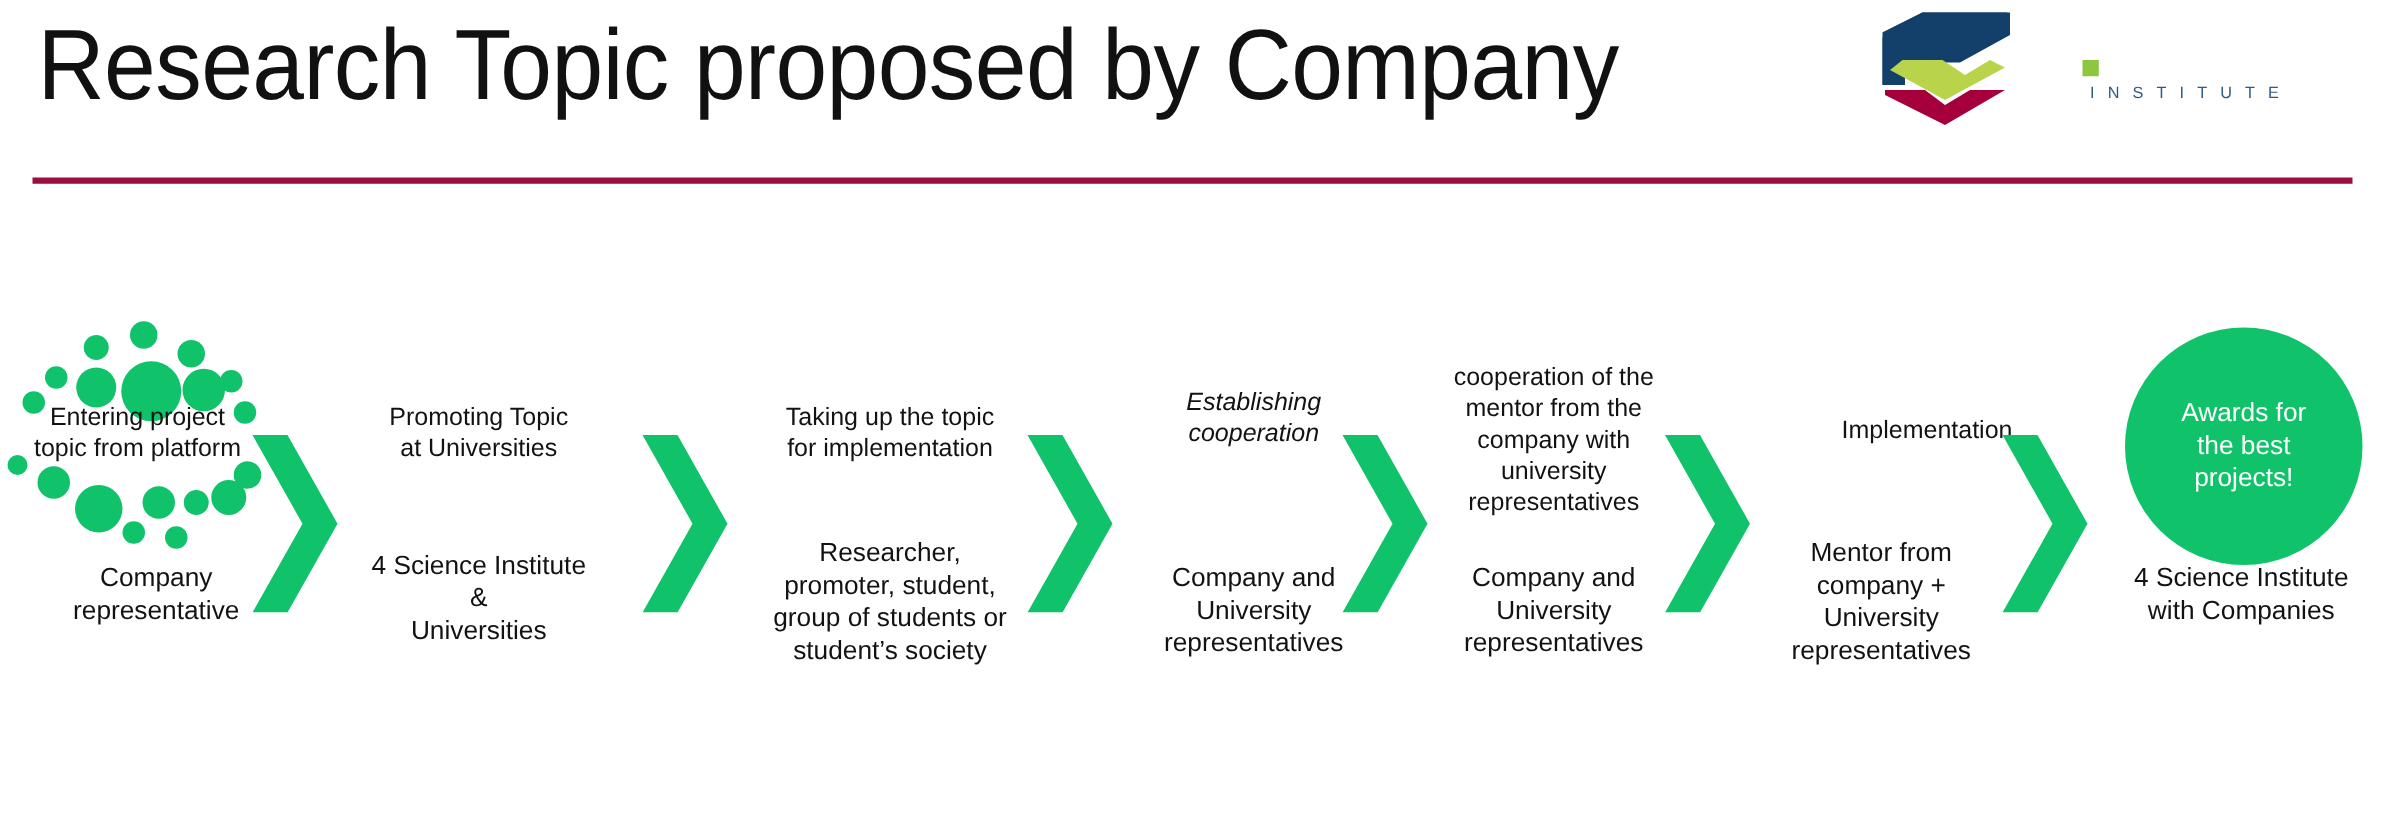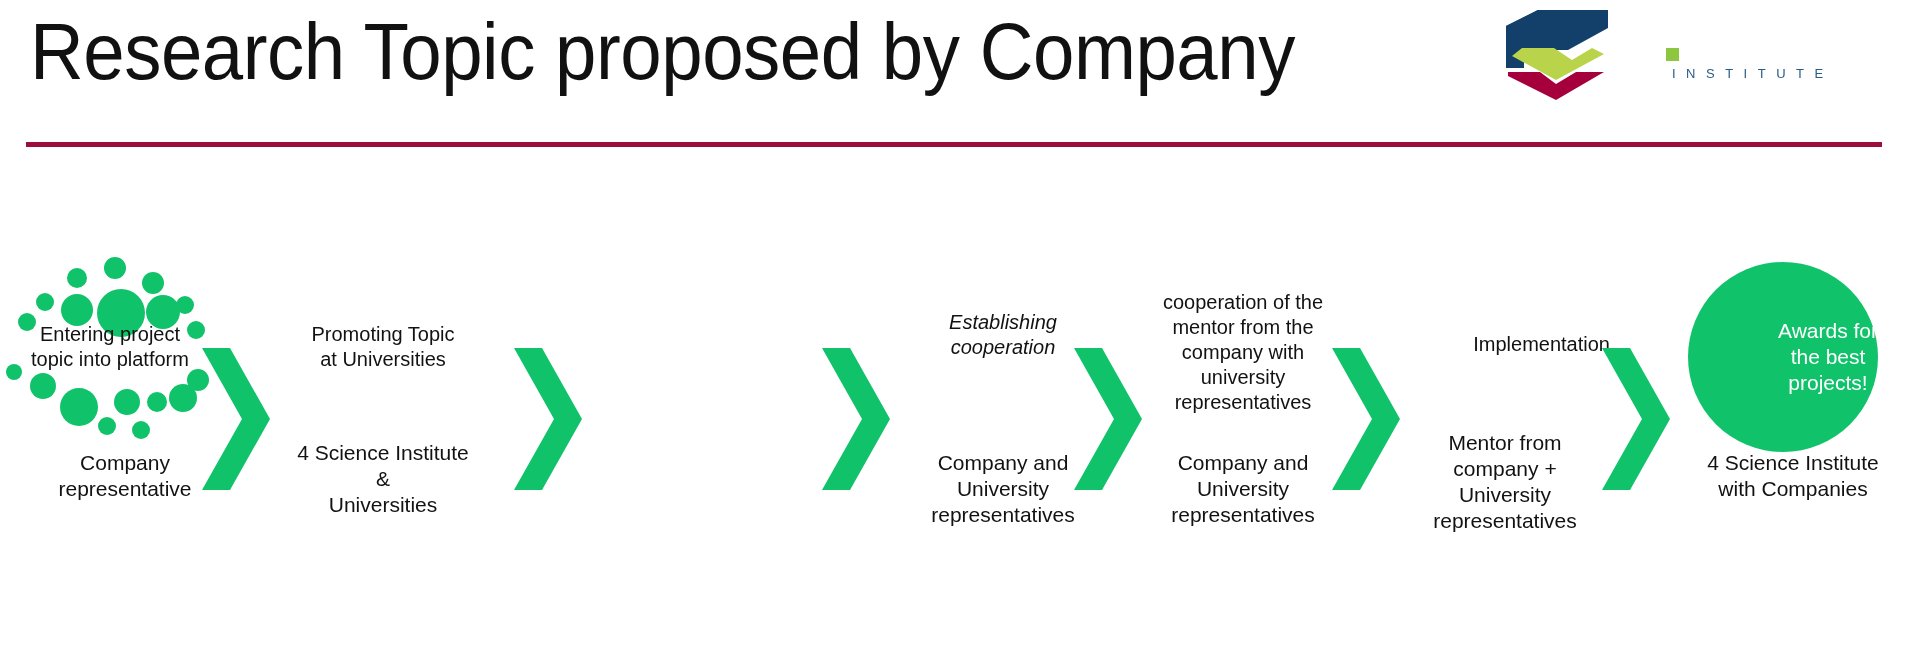--- a/index.html
+++ b/index.html
@@ -157,29 +157,29 @@
     position: absolute;
     left: 0;
     top: 0;
     width: 210px;
     height: 210px;
   }
 
   
   #award-circle {
     position: absolute;
-    left: 0;
+    left: 12px;
     top: 12px;
     width: 190px;
     height: 190px;
     border-radius: 50%;
     background: #10C36A;
     display: flex;
     align-items: center;
-    justify-content: flex-end;
+    justify-content: center;
   }
   #award-circle-text {
     color: #ffffff;
     font-size: 21px;
     line-height: 26px;
     text-align: center;
     font-family: "Liberation Sans", sans-serif;
     white-space: pre-line;
   }
 </style>
@@ -230,41 +230,49 @@
           <circle cx="38" cy="136" r="13" fill="#10C36A"></circle>
           <circle cx="178" cy="148" r="14" fill="#10C36A"></circle>
           <circle cx="74" cy="157" r="19" fill="#10C36A"></circle>
           <circle cx="122" cy="152" r="13" fill="#10C36A"></circle>
           <circle cx="152" cy="152" r="10" fill="#10C36A"></circle>
           <circle cx="102" cy="176" r="9" fill="#10C36A"></circle>
           <circle cx="136" cy="180" r="9" fill="#10C36A"></circle>
         </svg>
     </div>
     <div class="step-label" style="top:72px; white-space:pre-line;">Entering project
-topic into platform</div>
+topic from platform</div>
     <div class="step-actor" style="top:200px;padding-left:15px;">Company
 representative</div>
   </div>
 
   <svg class="chevron" style="left:200px;" viewBox="0 0 72 142" xmlns="http://www.w3.org/2000/svg">
     <path d="M2 0 L30 0 L70 71 L30 142 L2 142 L42 71 Z" fill="#10C36A"></path>
   </svg>
 
   <div class="step" style="left:278px;">
     <div class="step-label" style="top:72px; white-space:pre-line;">Promoting Topic
 at Universities</div>
     <div class="step-actor" style="top:190px;">4 Science Institute
 &amp;
 Universities</div>
   </div>
 
   <svg class="chevron" style="left:512px;" viewBox="0 0 72 142" xmlns="http://www.w3.org/2000/svg">
     <path d="M2 0 L30 0 L70 71 L30 142 L2 142 L42 71 Z" fill="#10C36A"></path>
   </svg>
 
+  <div class="step" style="left:592px; width:240px;">
+    <div class="step-label" style="top:72px; width:240px; white-space:pre-line;">Taking up the topic
+for implementation</div>
+    <div class="step-actor" style="top:180px; left:0; width:240px;">Researcher,
+promoter, student,
+group of students or
+student’s society</div>
+  </div>
 
   <svg class="chevron" style="left:820px;" viewBox="0 0 72 142" xmlns="http://www.w3.org/2000/svg">
     <path d="M2 0 L30 0 L70 71 L30 142 L2 142 L42 71 Z" fill="#10C36A"></path>
   </svg>
 
   <div class="step" style="left:898px;">
     <div class="step-label" style="top:60px; white-space:pre-line;font-style:italic;">Establishing
 cooperation</div>
     <div class="step-actor" style="top:200px;">Company and
 University

